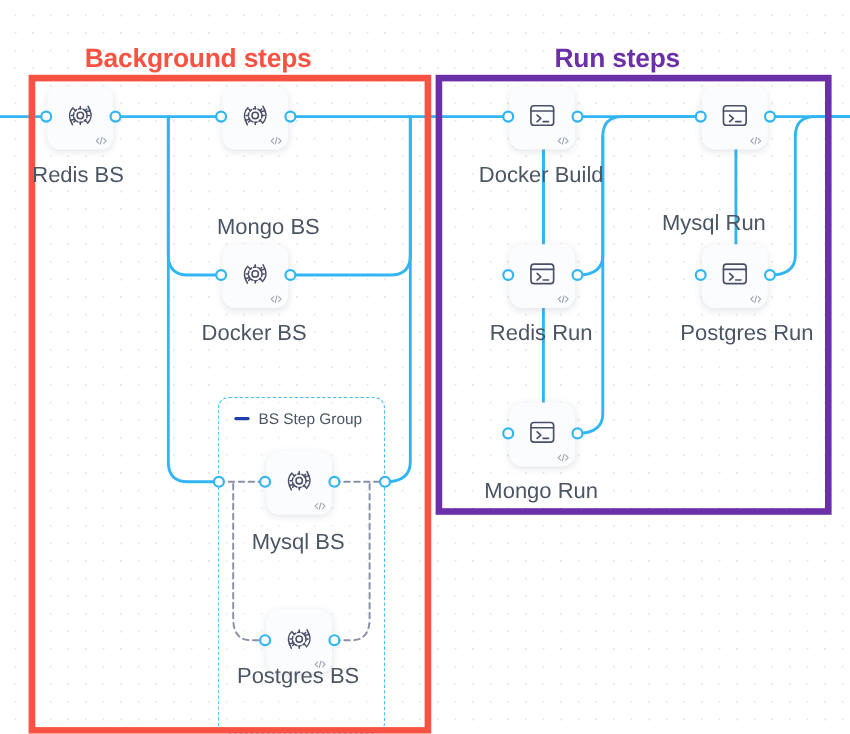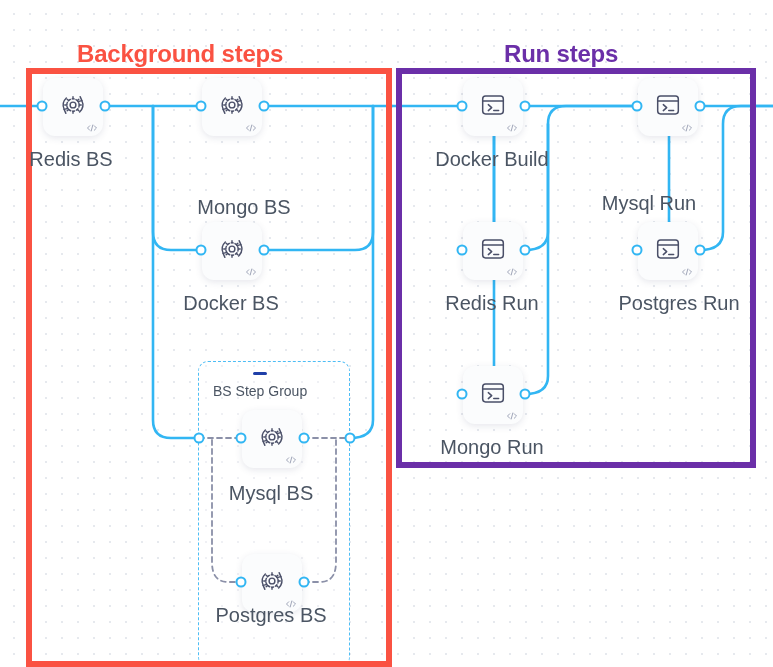--- a/index.html
+++ b/index.html
@@ -55,21 +55,20 @@
     background: rgba(255,255,255,0.35);
     z-index: 4;
   }
   .step-group-header {
     position: absolute;
     top: 10px; left: 14px;
     display: flex;
     align-items: center;
     gap: 8px;
     z-index: 6;
-    flex-direction: column;
   }
   .collapse-dash {
     display: inline-block;
     width: 14px; height: 3px;
     background: #1f3fa8;
     border-radius: 2px;
   }
   .step-group-label {
     font-size: 14px;
     color: #4b5563;

